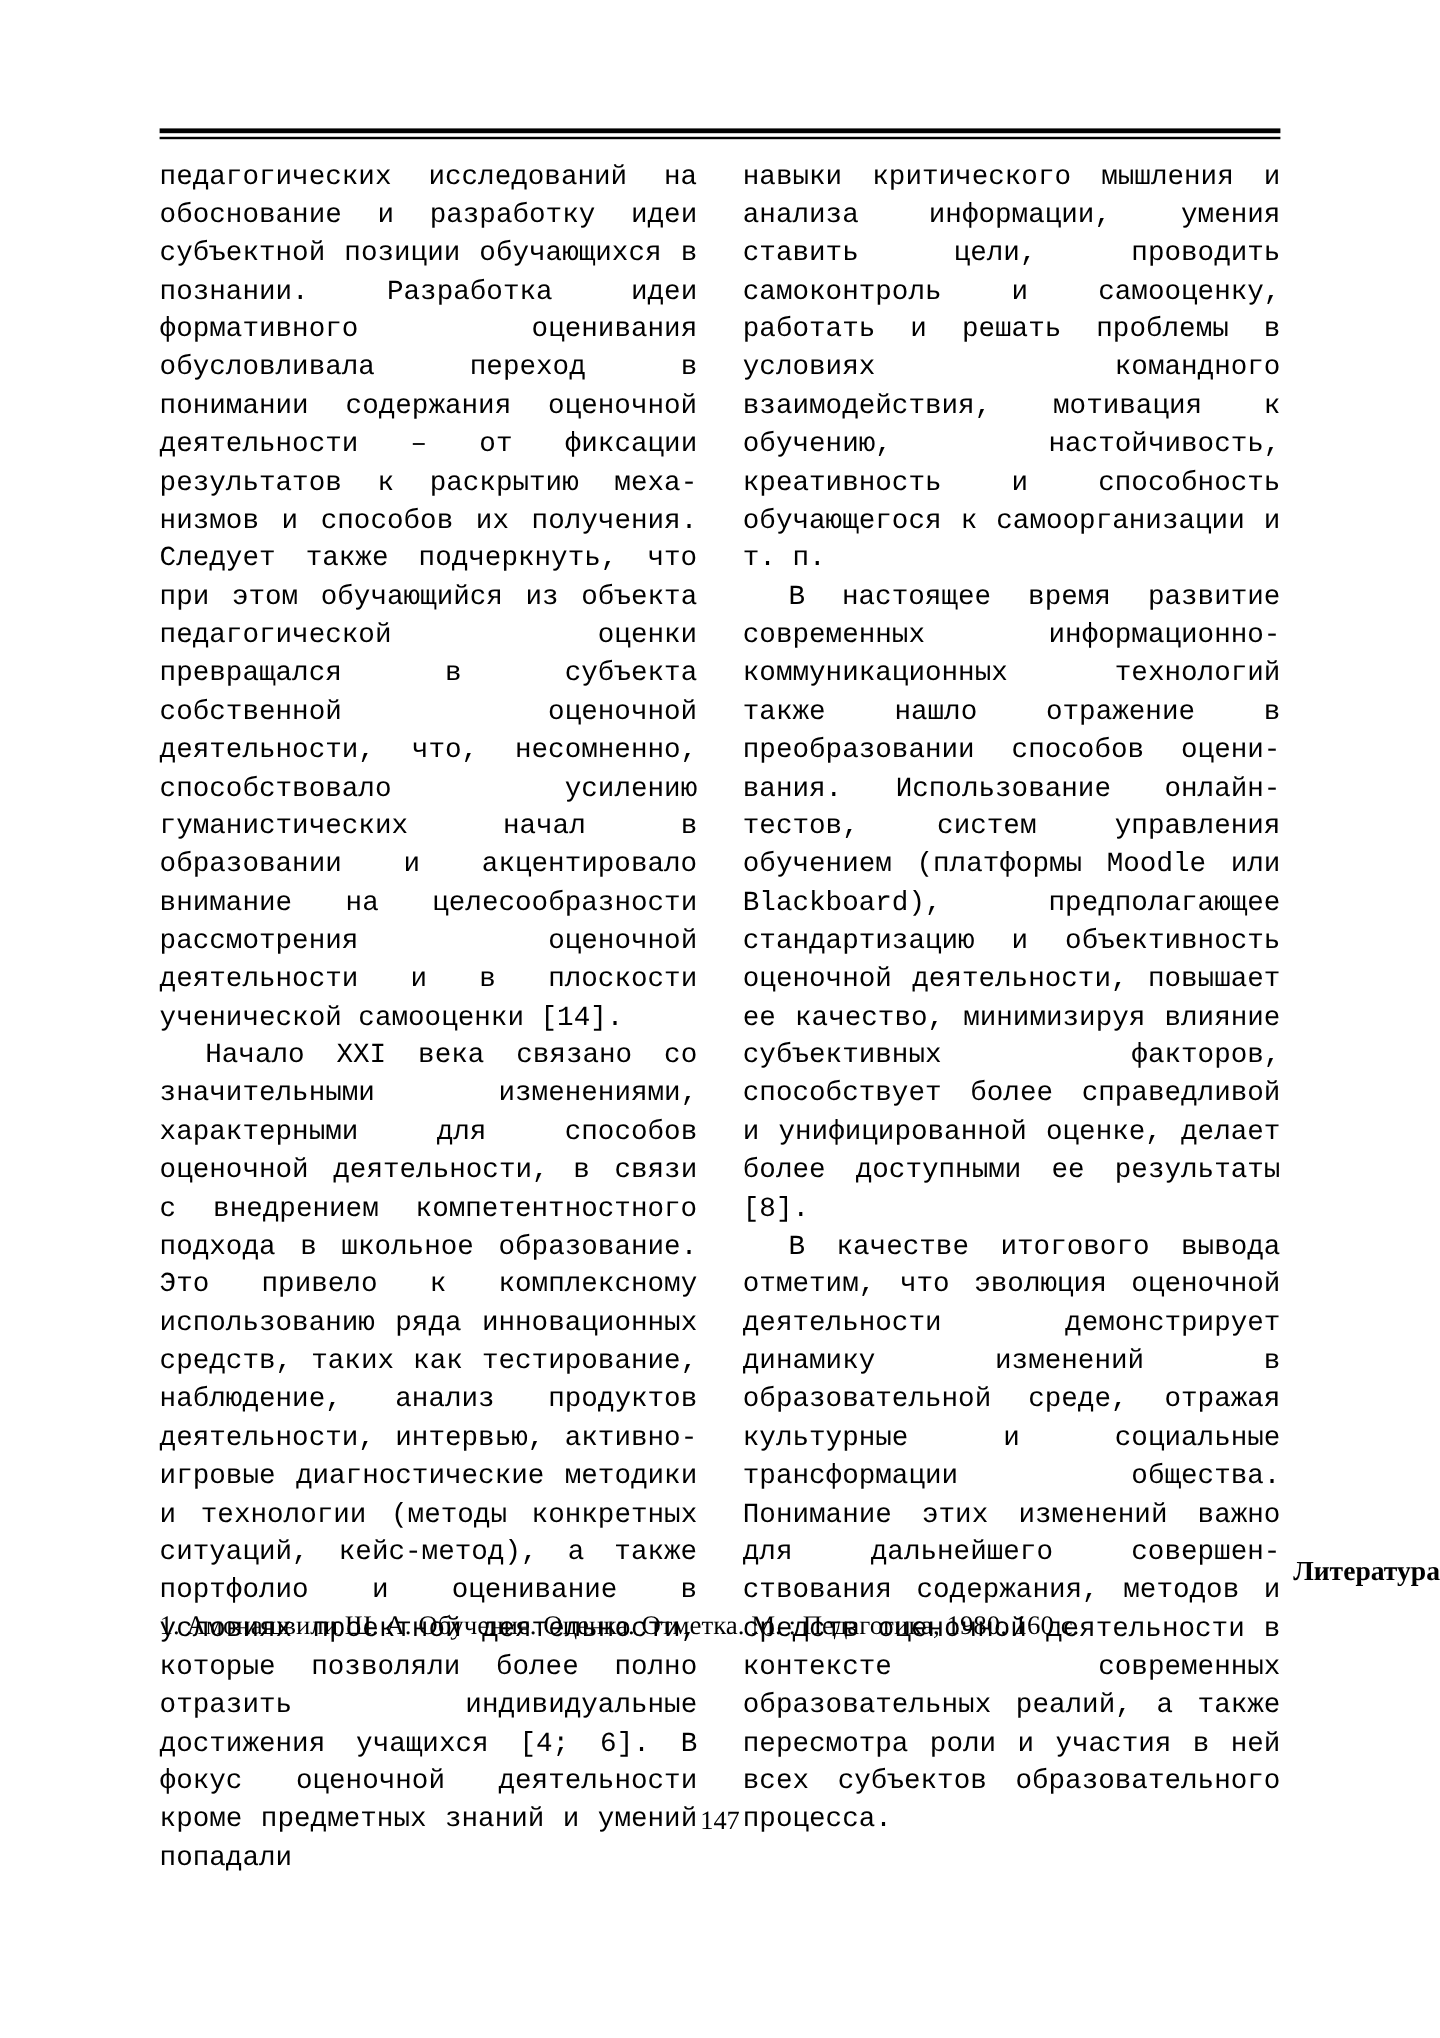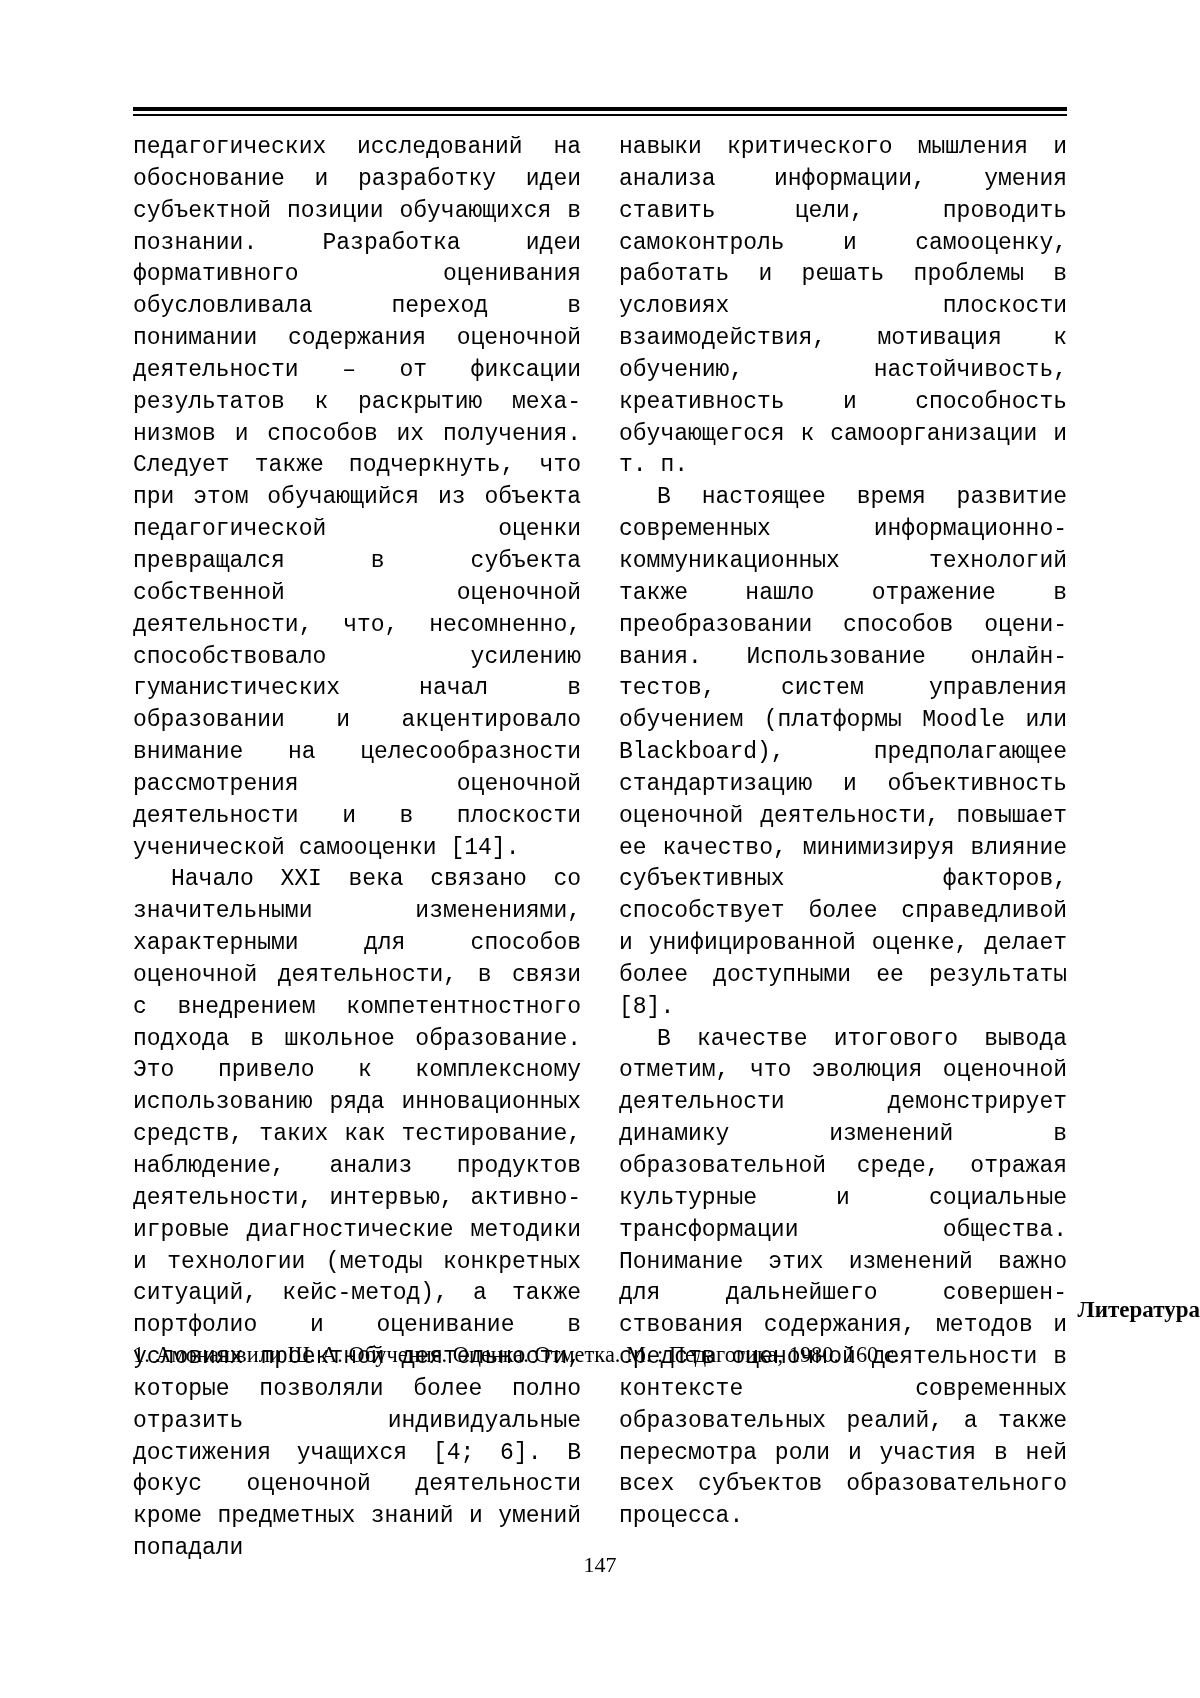--- a/index.html
+++ b/index.html
@@ -94,21 +94,21 @@
     line-height: 1.38;
     text-align: justify;
     margin: 0 0 1px 0;
     padding-left: 50px;
     text-indent: -50px;
   }
   .folio {
     position: absolute;
     left: 0;
     right: 0;
-    top: 1552px;
+    top: 1504px;
     text-align: center;
     font-size: 22px;
   }
 </style>
 </head>
 <body>
 
 <div class="page">
 
 
@@ -117,21 +117,21 @@
     <div class="rule-gap"></div>
     <div class="rule-thin"></div>
   </div>
 
   <div class="columns">
     <div class="col">
       <p class="body">педагогических исследований на обосно­вание и разработку идеи субъектной по­зиции обучающихся в познании. Разра­ботка идеи формативного оценивания обусловливала переход в понимании со­держания оценочной деятельности – от фиксации результатов к раскрытию меха­низмов и способов их получения. Следует также подчеркнуть, что при этом обучаю­щийся из объекта педагогической оценки превращался в субъекта собственной оце­ночной деятельности, что, несомненно, способствовало усилению гуманистиче­ских начал в образовании и акцентиро­вало внимание на целесообразности рас­смотрения оценочной деятельности и в плоскости ученической самооценки [14].</p>
       <p class="body indent">Начало XXI века связано со значи­тельными изменениями, характерными для способов оценочной деятельности, в связи с внедрением компетентностного подхода в школьное образование. Это привело к комплексному использова­нию ряда инновационных средств, та­ких как тестирование, наблюдение, ана­лиз продуктов деятельности, интервью, активно-игровые диагностические ме­тодики и технологии (методы конкрет­ных ситуаций, кейс-метод), а также портфолио и оценивание в условиях проектной деятельности, которые поз­воляли более полно отразить индивиду­альные достижения учащихся [4; 6]. В фокус оценочной деятельности кроме предметных знаний и умений попадали</p>
     </div>
     <div class="col">
-      <p class="body">навыки критического мышления и ана­лиза информации, умения ставить цели, проводить самоконтроль и самооценку, работать и решать проблемы в условиях плоскости взаимодействия, мотивация к обучению, настойчивость, креатив­ность и способность обучающегося к са­моорганизации и т. п.</p>
+      <p class="body">навыки критического мышления и ана­лиза информации, умения ставить цели, проводить самоконтроль и самооценку, работать и решать проблемы в условиях командного взаимодействия, мотивация к обучению, настойчивость, креатив­ность и способность обучающегося к са­моорганизации и т. п.</p>
       <p class="body indent">В настоящее время развитие совре­менных информационно-коммуникаци­онных технологий также нашло отраже­ние в преобразовании способов оцени­вания. Использование онлайн-тестов, систем управления обучением (плат­формы Moodle или Blackboard), предпо­лагающее стандартизацию и объектив­ность оценочной деятельности, повы­шает ее качество, минимизируя влияние субъективных факторов, способствует более справедливой и унифицирован­ной оценке, делает более доступными ее результаты [8].</p>
       <p class="body indent">В качестве итогового вывода отме­тим, что эволюция оценочной деятель­ности демонстрирует динамику измене­ний в образовательной среде, отражая культурные и социальные трансформа­ции общества. Понимание этих измене­ний важно для дальнейшего совершен­ствования содержания, методов и средств оценочной деятельности в кон­тексте современных образовательных реалий, а также пересмотра роли и уча­стия в ней всех субъектов образователь­ного процесса.</p>
     </div>
   </div>
 
   <div class="refs-title">Литература</div>
 
   <div class="refs">
     <p class="ref-item">1. Амонашвили Ш. А. Обучение. Оценка. Отметка. М. : Педагогика, 1980. 160 с.</p>
   </div>

